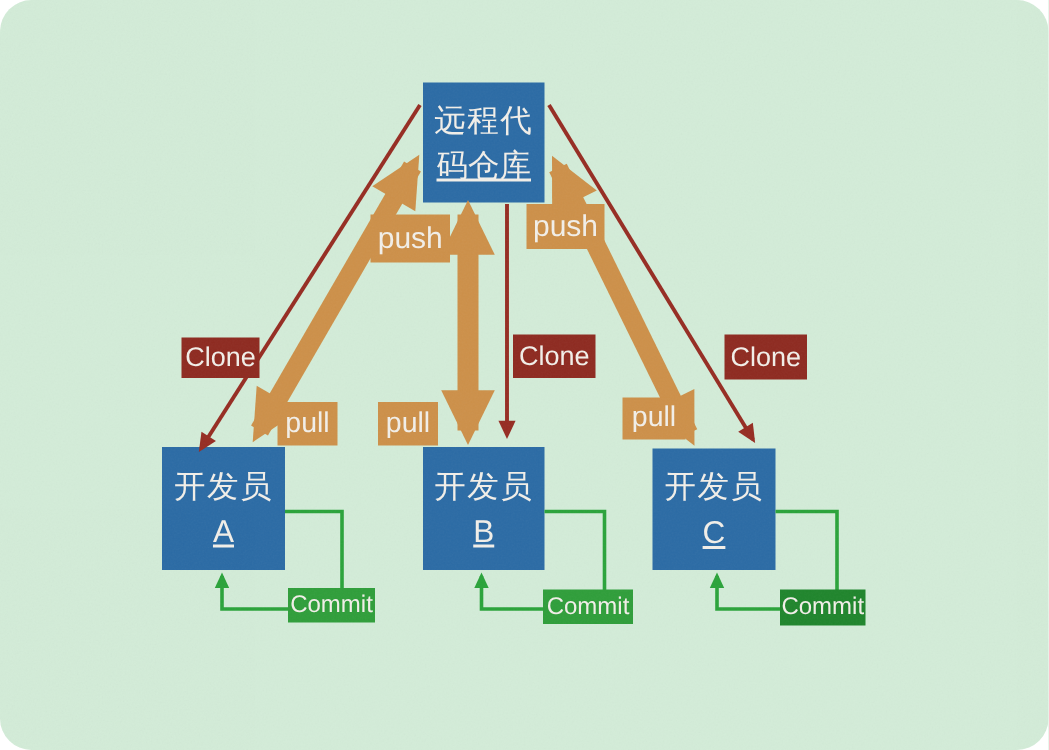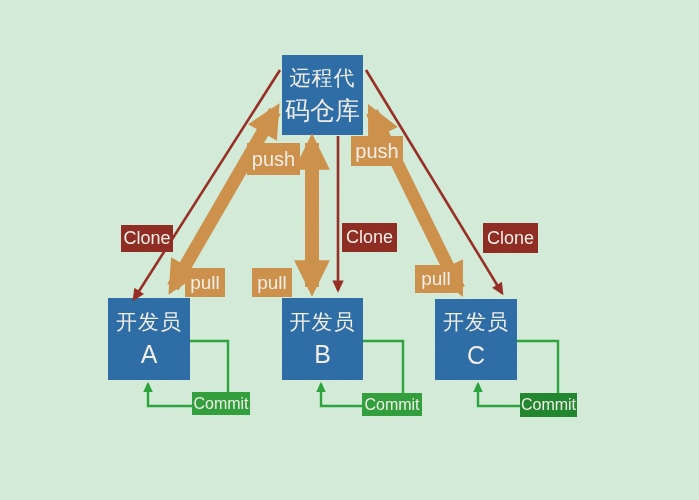--- a/index.html
+++ b/index.html
@@ -1,23 +1,23 @@
 <!DOCTYPE html>
 <html style="--background: #d3ecd8; --box-blue: #2b6ba5; --arrow-orange: #cd9049; --clone-red-box: #8e2a20; --clone-red-line: #962c22; --commit-green-box: #2f9e3a; --commit-green-box-dark: #1f852c; --commit-green-line: #2aa33a; --text-white: #f2efe9;"><head>
 <meta charset="utf-8">
 <style>
   html,body{margin:0;padding:0;}
   body{font-family:"Liberation Sans","DejaVu Sans",sans-serif;}
-  .stage{position:relative;width:699px;height:500px;background:var(--background,#d3ecd8);overflow:hidden;}
+  .stage{position:relative;width:699px;height:500px;background:var(--background,#d3ecd8);overflow:hidden;border-radius:21px;}
 
   
   .node{position:absolute;z-index:1;background:var(--box-blue,#2b6ba5);color:var(--text-white,#f2efe9);
         display:flex;flex-direction:column;align-items:center;justify-content:center;text-align:center;}
   .node .l1{font-size:21px;letter-spacing:1px;line-height:1.5;}
-  .node .l2{font-size:25px;line-height:1.4;}
+  .node .l2{font-size:21px;line-height:1.4;text-decoration:underline;}
   .repo{left:282px;top:55px;width:81px;height:80px;}
   .devA{left:108px;top:298px;width:82px;height:82px;}
   .devB{left:282px;top:298px;width:81px;height:82px;}
   .devC{left:435px;top:299px;width:82px;height:81px;}
 
   
   .arrows{position:absolute;left:0;top:0;z-index:2;}
   .sO{stroke:var(--arrow-orange,#cd9049);fill:none;}
   .sR{stroke:var(--clone-red-line,#962c22);fill:none;}
   .sG{stroke:var(--commit-green-line,#2aa33a);fill:none;}

